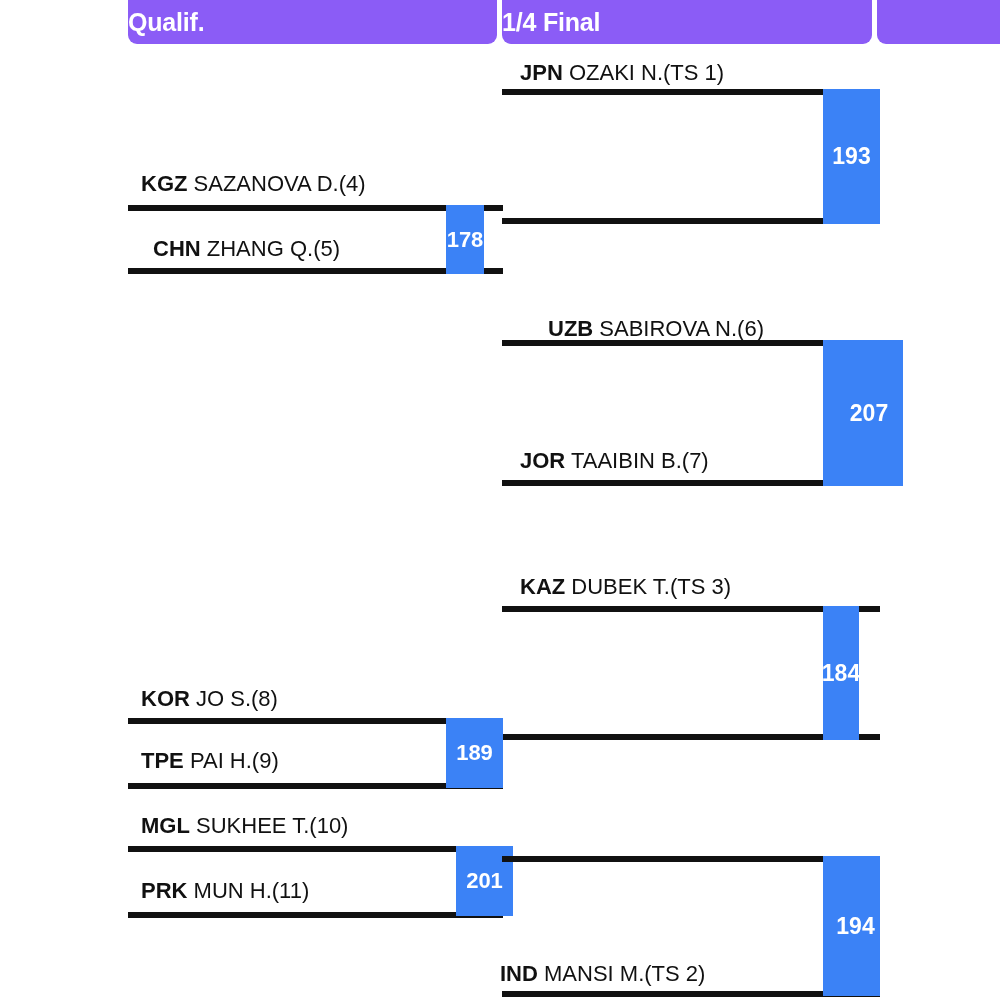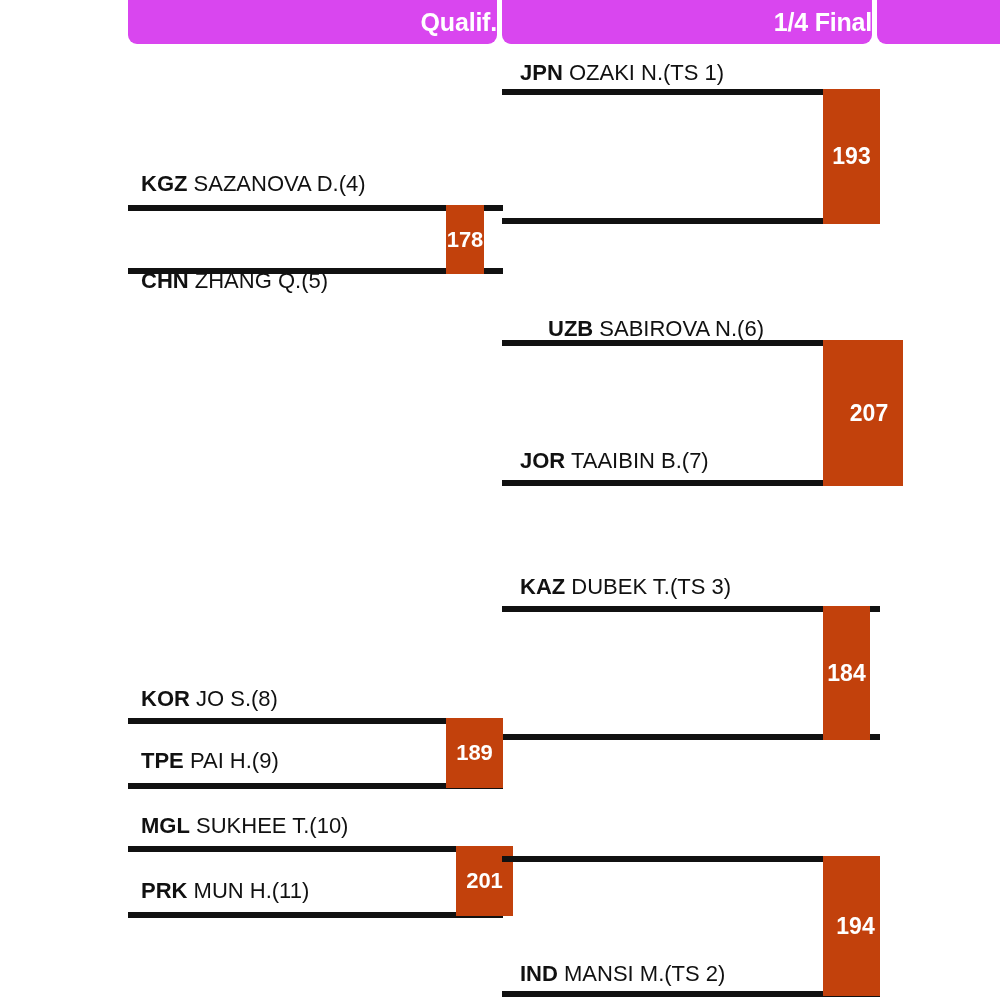--- a/index.html
+++ b/index.html
@@ -13,27 +13,27 @@
     position: relative;
     width: 1000px; height: 1000px;
     background: #ffffff;
   }
 
   
   .round-header {
     position: absolute;
     top: 0;
     height: 44px;
-    background: #d946ef;
+    background: #8b5cf6;
     border-bottom-left-radius: 9px;
     border-bottom-right-radius: 9px;
     color: #ffffff;
     display: flex;
     align-items: center;
-    justify-content: flex-end;
+    justify-content: flex-start;
     font-size: 25px;
     font-weight: bold;
     letter-spacing: -0.2px;
   }
   #hdr-qualif { left: 128px; width: 369px; }
   #hdr-quarter { left: 502px; width: 370px; }
   #hdr-semi {
     left: 877px; width: 123px;
     border-bottom-right-radius: 0;
   }
@@ -53,21 +53,21 @@
     color: #111111;
     white-space: nowrap;
     line-height: 1;
   }
   .player .cc { font-weight: bold; }
   .player .nm { font-weight: normal; }
 
   
   .score {
     position: absolute;
-    background: #c2410c;
+    background: #3b82f6;
     color: #ffffff;
     font-weight: bold;
     display: flex;
     align-items: center;
     justify-content: center;
     font-size: 23px;
   }
   .score.qual { font-size: 22px; }
   .score.quarter { font-size: 23px; }
 </style>
@@ -97,21 +97,21 @@
     <div class="mline" style="left:502px; top:218px; width:378px;"></div>
     <div class="score quarter" style="left:823px; top:89px; width:57px; height:135px;">193</div>
   </div>
 
   <div>
     <div class="player" style="left:141px; top:173px;">
       <span class="cc">KGZ</span>
       <span class="nm"> SAZANOVA D.(4)</span>
     </div>
     <div class="mline" style="left:128px; top:205px; width:375px;"></div>
-    <div class="player" style="left:141px; top:238px;margin-top:32px;">
+    <div class="player" style="left:153px; top:238px;">
       <span class="cc">CHN</span>
       <span class="nm"> ZHANG Q.(5)</span>
     </div>
     <div class="mline" style="left:128px; top:268px; width:375px;"></div>
     <div class="score qual" style="left:446px; top:205px; width:38px; height:69px;">178</div>
   </div>
 
   <div>
     <div class="player" style="left:520px; top:318px;margin-left:28px;">
       <span class="cc">UZB</span>
@@ -126,21 +126,21 @@
     <div class="score quarter" style="left:823px; top:340px; width:80px; height:146px;padding-left:12px;">207</div>
   </div>
 
   <div>
     <div class="player" style="left:520px; top:576px;">
       <span class="cc">KAZ</span>
       <span class="nm"> DUBEK T.(TS 3)</span>
     </div>
     <div class="mline" style="left:502px; top:606px; width:378px;"></div>
     <div class="mline" style="left:502px; top:734px; width:378px;"></div>
-    <div class="score quarter" style="left:823px; top:606px; width:47px; height:134px;">184</div>
+    <div class="score quarter" style="left:823px; top:606px; width:36px; height:134px;">184</div>
   </div>
 
   <div>
     <div class="player" style="left:141px; top:688px;">
       <span class="cc">KOR</span>
       <span class="nm"> JO S.(8)</span>
     </div>
     <div class="mline" style="left:128px; top:718px; width:375px;"></div>
     <div class="player" style="left:141px; top:750px;">
       <span class="cc">TPE</span>
@@ -159,21 +159,21 @@
     <div class="player" style="left:141px; top:880px;">
       <span class="cc">PRK</span>
       <span class="nm"> MUN H.(11)</span>
     </div>
     <div class="mline" style="left:128px; top:912px; width:375px;"></div>
     <div class="score qual" style="left:438px; top:846px; width:57px; height:70px;margin-left:18px;">201</div>
   </div>
 
   <div>
     <div class="mline" style="left:502px; top:856px; width:378px;"></div>
-    <div class="player" style="left:520px; top:963px;">
+    <div class="player" style="left:500px; top:963px;">
       <span class="cc">IND</span>
       <span class="nm"> MANSI M.(TS 2)</span>
     </div>
     <div class="mline" style="left:502px; top:991px; width:378px;"></div>
     <div class="score quarter" style="left:823px; top:856px; width:57px; height:140px;padding-left:8px;">194</div>
   </div>
 
 </div>
 
 </body></html>

